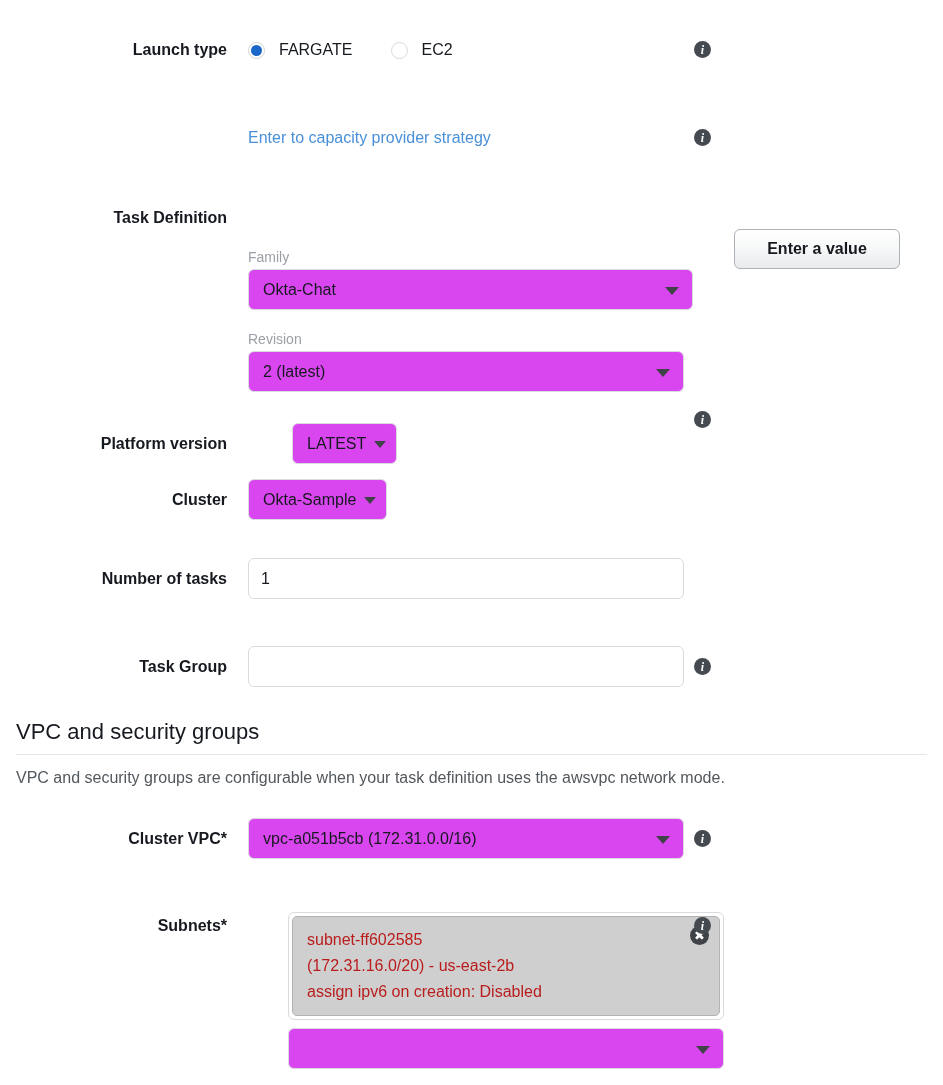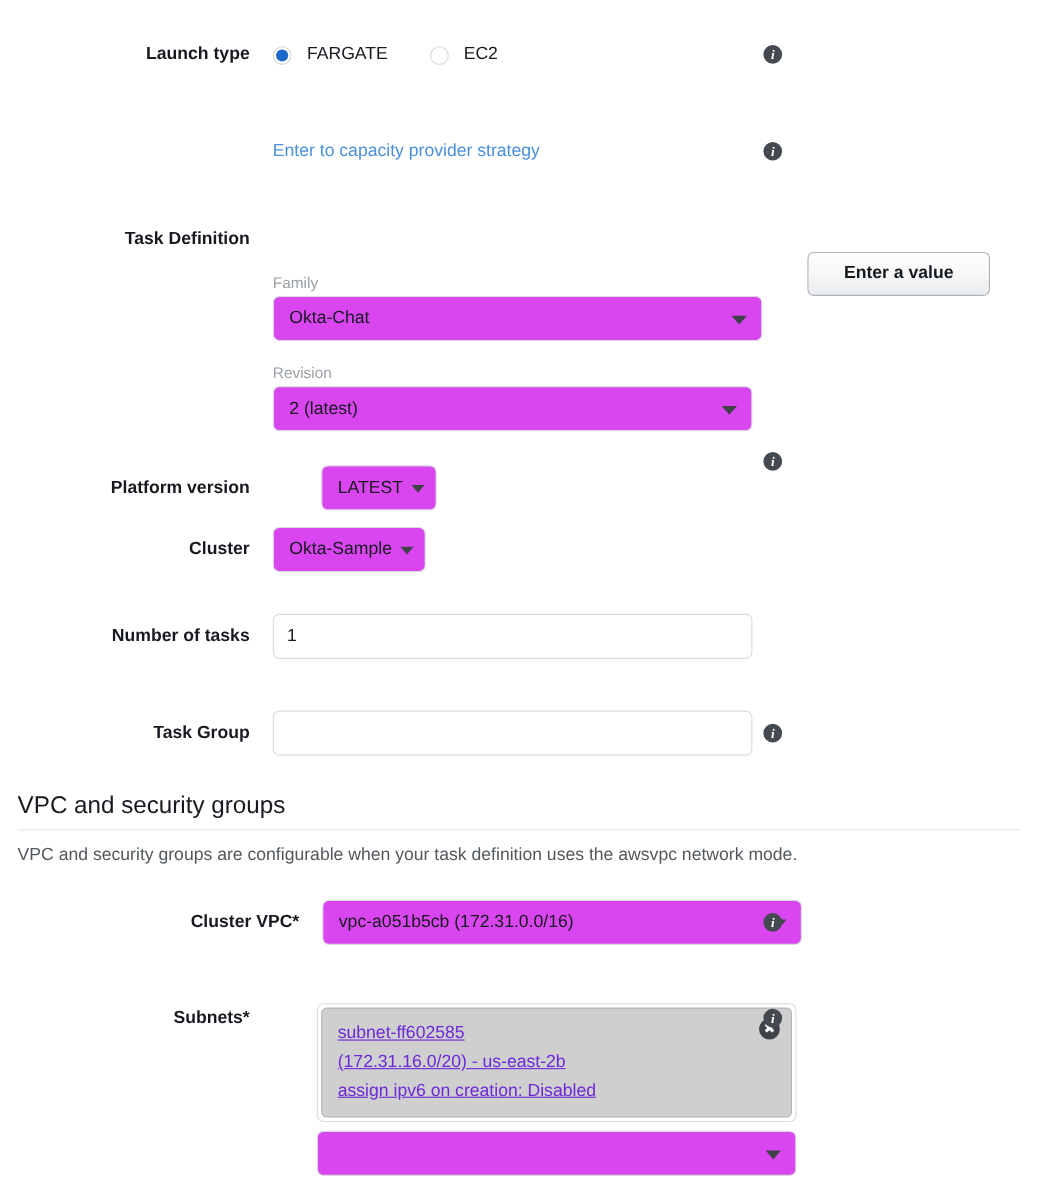--- a/index.html
+++ b/index.html
@@ -210,24 +210,23 @@
   .token {
     position: relative;
     background: #cfcfcf;
     border: 1px solid #b3b3b3;
     border-radius: 5px;
     padding: 10px 36px 10px 14px;
     box-sizing: border-box;
   }
   .token-line {
     font-size: 16px;
-    color: #6d28d9;
+    color: #b91c1c;
     line-height: 26px;
     white-space: nowrap;
-    text-decoration: underline;
   }
   .token-remove {
     position: absolute;
     top: 9px;
     right: 10px;
     width: 19px;
     height: 19px;
     border-radius: 50%;
     background: #3f4347;
     color: #ffffff;
@@ -316,21 +315,21 @@
   </div>
 </div>
 <span class="info-icon" style="top:658px; left:694px;">i</span>
 
 <div class="section" style="top:718px; left:16px; width:911px;">
   <h2 class="section-title">VPC and security groups</h2>
   <hr class="section-rule">
   <div class="section-desc">VPC and security groups are configurable when your task definition uses the awsvpc network mode.</div>
 </div>
 
-<div class="row" style="top:818px; left:0;padding-left:45px;">
+<div class="row" style="top:818px; left:0;">
   <div class="label" style="line-height:41px;">Cluster VPC*</div>
   <div class="field">
     <div class="select" style="width:436px;">
       <span>vpc-a051b5cb (172.31.0.0/16)</span>
       <span class="caret"></span>
     </div>
   </div>
 </div>
 <span class="info-icon" style="top:830px; left:694px;">i</span>
 

